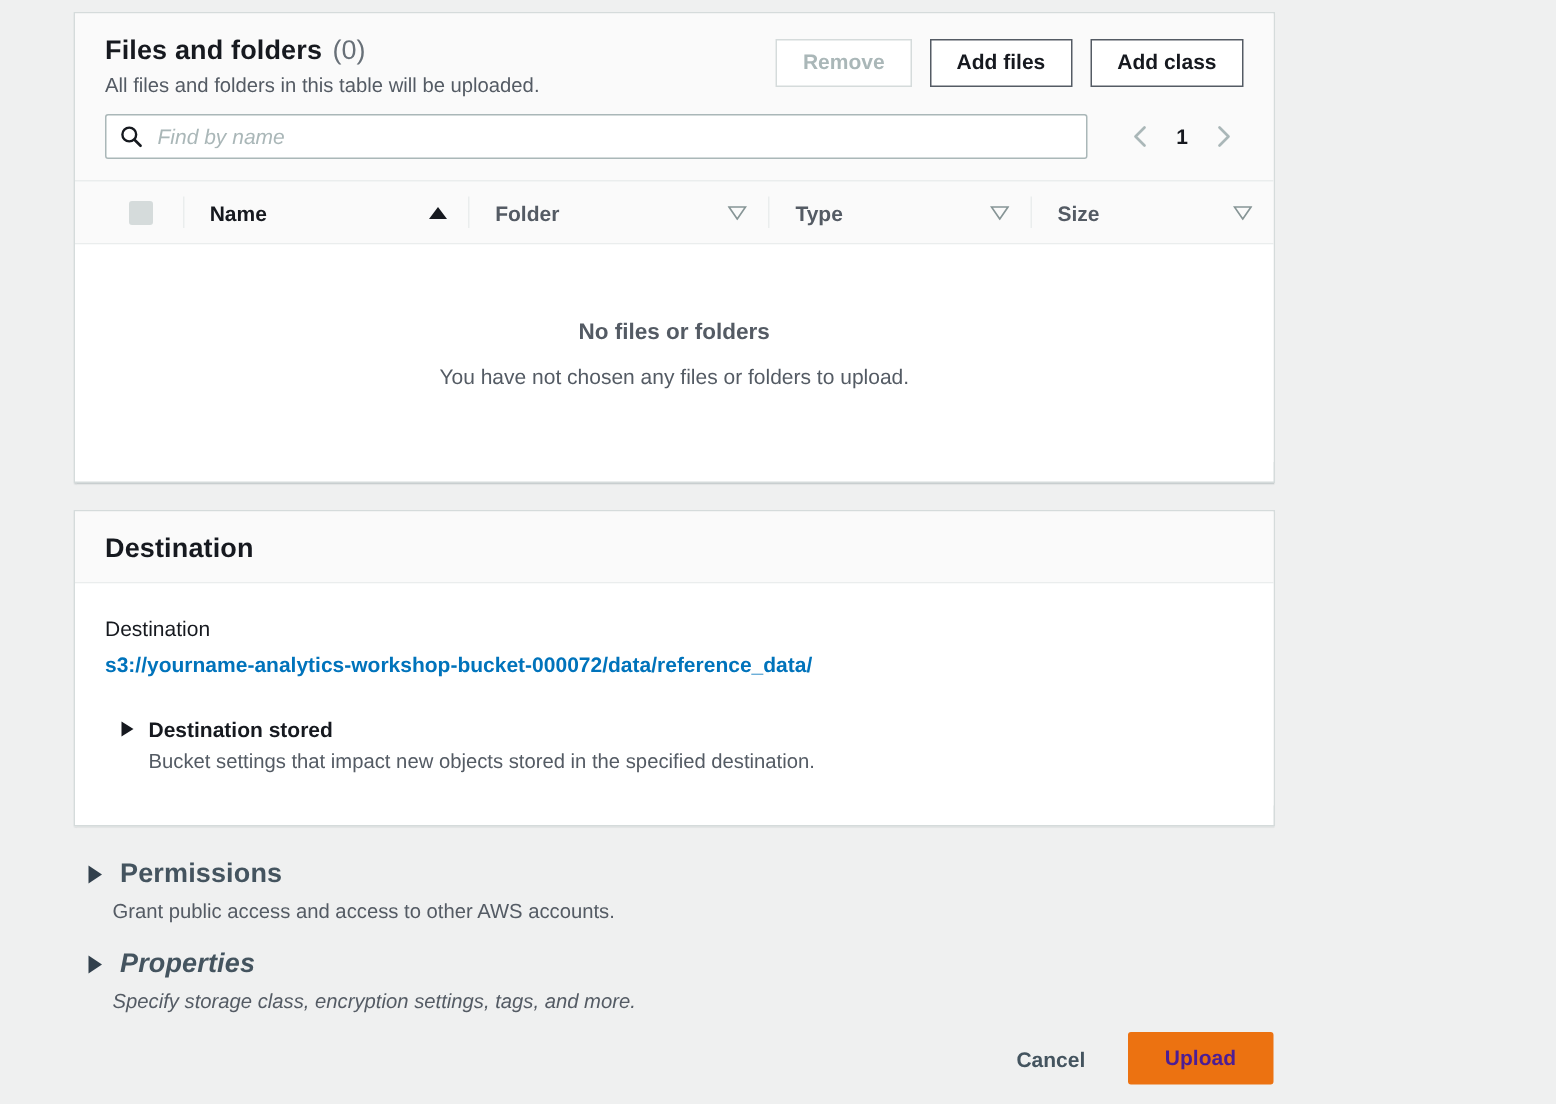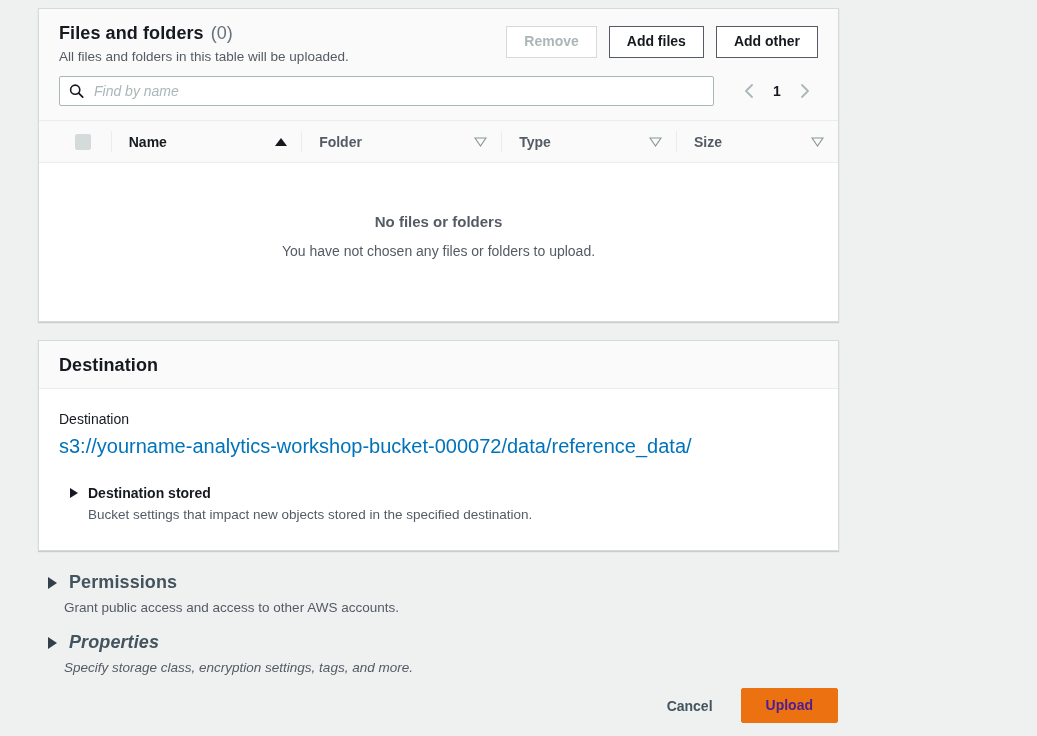--- a/index.html
+++ b/index.html
@@ -12,20 +12,21 @@
     background: #eff0f0;
     font-family: "Liberation Sans", sans-serif;
     font-size: 14px;
     color: #16191f;
     overflow: hidden;
   }
   .page {
     position: relative;
     width: 1009px;
     height: 736px;
+    margin-left: 11px;
   }
 
   
   .card {
     position: absolute;
     background: #ffffff;
     border: 1px solid #d5dbdb;
     box-shadow: 0 1px 1px 0 rgba(0,28,36,0.16);
   }
   .card-header {
@@ -232,25 +233,26 @@
   .dest-body {
     padding: 22px 20px 22px 20px;
     background: #ffffff;
   }
   .field-label {
     font-size: 14px;
     color: #16191f;
     margin-bottom: 8px;
   }
   .dest-link {
-    font-size: 20px;
+    font-size: 14px;
     color: #0073bb;
     text-decoration: none;
     cursor: pointer;
     word-break: break-all;
+    font-weight: bold;
   }
 
   .expander {
     margin-top: 27px;
     padding-left: 11px;
   }
   .exp-head {
     display: flex;
     align-items: center;
     gap: 10px;
@@ -354,21 +356,21 @@
         <div>
           <div class="title-line">
             <span class="card-title">Files and folders</span>
             <span class="card-count">(0)</span>
           </div>
           <div class="card-sub">All files and folders in this table will be uploaded.</div>
         </div>
         <div class="btn-group">
           <button class="btn disabled">Remove</button>
           <button class="btn">Add files</button>
-          <button class="btn">Add other</button>
+          <button class="btn">Add class</button>
         </div>
       </div>
     </div>
 
     <div class="toolbar">
       <div class="search-wrap">
         <span class="search-icon">
           <svg width="15" height="15" viewBox="0 0 16 16">
             <circle cx="6.6" cy="6.6" r="4.9" fill="none" stroke="#16191f" stroke-width="1.7"></circle>
             <line x1="10.3" y1="10.3" x2="14.6" y2="14.6" stroke="#16191f" stroke-width="1.9" stroke-linecap="round"></line>

